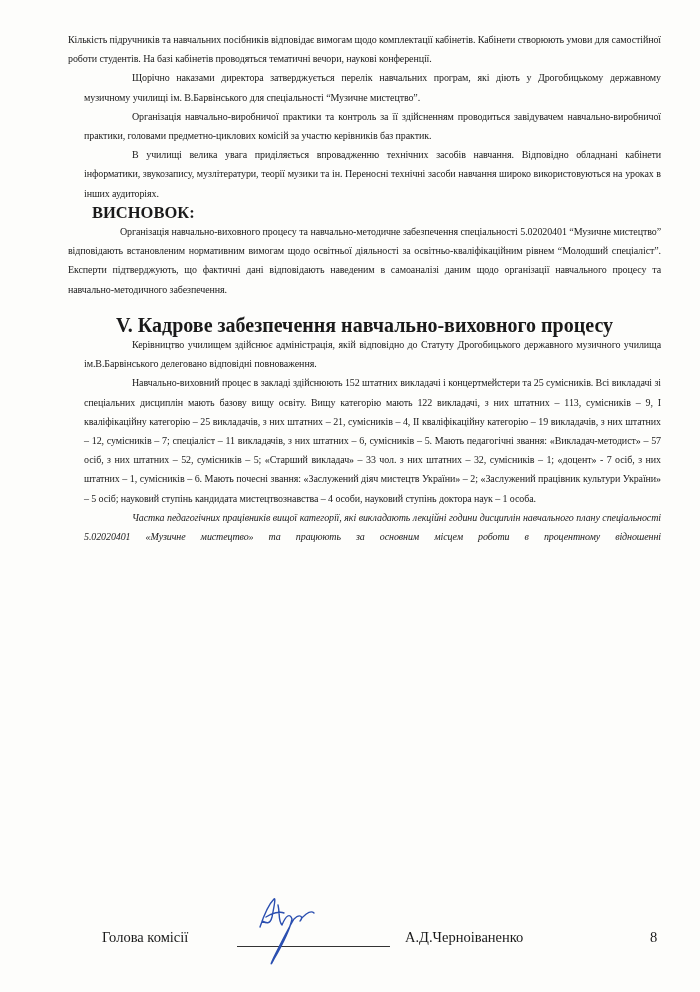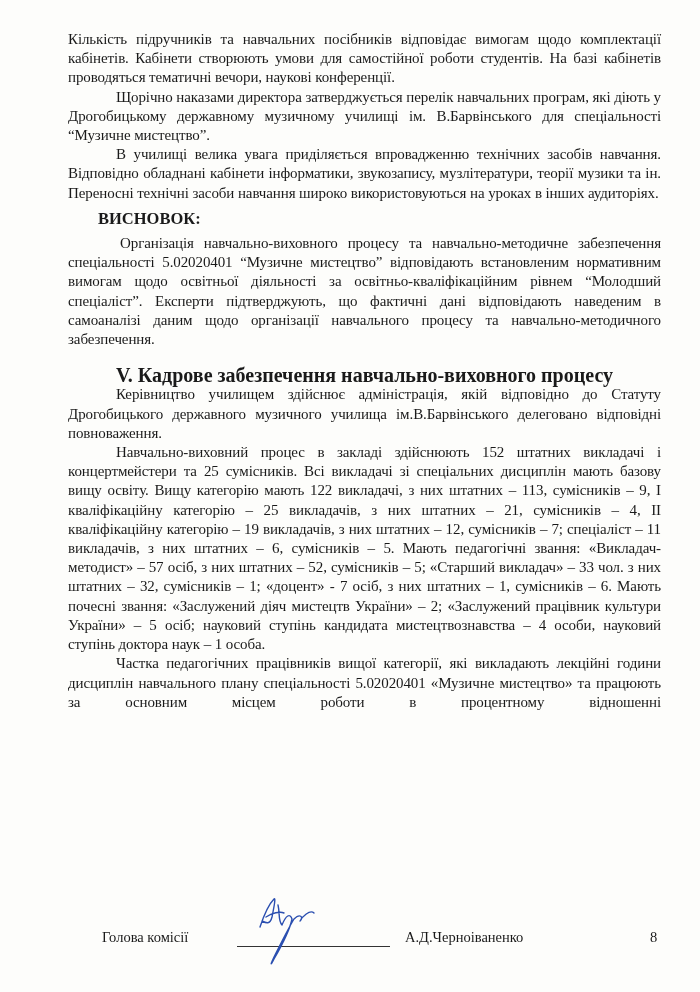--- a/index.html
+++ b/index.html
@@ -2,27 +2,27 @@
 <html><head>
 <meta charset="utf-8">
 <style>
   html, body { margin: 0; padding: 0; }
   body {
     width: 700px; height: 992px; background: #fdfdfb; position: relative; overflow: hidden;
     font-family: "Liberation Serif", "DejaVu Serif", serif; color: #1a1a1a;
   }
   .page { position: absolute; left: 68px; top: 30px; width: 593px; }
   p {
-    margin: 0; font-size: 15px; line-height: 19.2px; text-align: justify;
+    margin: 0; font-size: 10px; line-height: 19.2px; text-align: justify;
     letter-spacing: -0.1px;
   }
-  p.indent { text-indent: 48px; }
-  p.justify-last { text-align-last: justify; }
+  p.indent { text-indent: 48px; margin-left: 16px; }
+  p.justify-last { text-align-last: justify; font-style: italic; }
   .conclusion-title {
-    font-weight: bold; font-size: 16.5px; line-height: 19.2px; padding-left: 24px; margin: 6px;
+    font-weight: bold; font-size: 16.5px; line-height: 19.2px; padding-left: 24px; margin: 0;
   }
   .conclusion-body { text-indent: 52px; }
   .section-title {
     font-weight: bold; font-size: 20px; line-height: 19.2px; text-align: center;
     margin: 17px 0 0 0;
   }
   .footer {
     position: absolute; top: 925px; left: 0; width: 700px; height: 30px;
     font-size: 14.5px;
   }
@@ -31,20 +31,21 @@
   .footer .name { position: absolute; left: 405px; top: 4px; text-align: right; }
   .footer .page-no { position: absolute; left: 650px; top: 4px; }
   .signature { position: absolute; left: 252px; top: 895px; width: 70px; height: 75px; }
 </style>
 </head>
 <body>
 
 <div class="page">
   <p>Кількість підручників та навчальних посібників відповідає вимогам щодо комплектації кабінетів. Кабінети створюють умови для самостійної роботи студентів. На базі кабінетів проводяться тематичні вечори, наукові конференції.</p>
   <p class="indent">Щорічно наказами директора затверджується перелік навчальних програм, які діють у Дрогобицькому державному музичному училищі ім. В.Барвінського для спеціальності “Музичне мистецтво”.</p>
+  <p class="indent">Організація навчально-виробничої практики та контроль за її здійсненням проводиться завідувачем навчально-виробничої практики, головами предметно-циклових комісій за участю керівників баз практик.</p>
   <p class="indent">В училищі велика увага приділяється впровадженню технічних засобів навчання. Відповідно обладнані кабінети інформатики, звукозапису, музлітератури, теорії музики та ін. Переносні технічні засоби навчання широко використовуються на уроках в інших аудиторіях.</p>
 
   <h3 class="conclusion-title">ВИСНОВОК:</h3>
   <p class="conclusion-body">Організація навчально-виховного процесу та навчально-методичне забезпечення спеціальності 5.02020401 “Музичне мистецтво” відповідають встановленим нормативним вимогам щодо освітньої діяльності за освітньо-кваліфікаційним рівнем “Молодший спеціаліст”. Експерти підтверджують, що фактичні дані відповідають наведеним в самоаналізі даним щодо організації навчального процесу та навчально-методичного забезпечення.</p>
 
   <h2 class="section-title">V. Кадрове забезпечення навчально-виховного процесу</h2>
   <p class="indent">Керівництво училищем здійснює адміністрація, якій відповідно до Статуту Дрогобицького державного музичного училища ім.В.Барвінського делеговано відповідні повноваження.</p>
   <p class="indent">Навчально-виховний процес в закладі здійснюють 152 штатних викладачі і концертмейстери та 25 сумісників. Всі викладачі зі спеціальних дисциплін мають базову вищу освіту. Вищу категорію мають 122 викладачі, з них штатних – 113, сумісників – 9, I кваліфікаційну категорію – 25 викладачів, з них штатних – 21, сумісників – 4, II кваліфікаційну категорію – 19 викладачів, з них штатних – 12, сумісників – 7; спеціаліст – 11 викладачів, з них штатних – 6, сумісників – 5. Мають педагогічні звання: «Викладач-методист» – 57 осіб, з них штатних – 52, сумісників – 5; «Старший викладач» – 33 чол. з них штатних – 32, сумісників – 1; «доцент» - 7 осіб, з них штатних – 1, сумісників – 6. Мають почесні звання: «Заслужений діяч мистецтв України» – 2; «Заслужений працівник культури України» – 5 осіб; науковий ступінь кандидата мистецтвознавства – 4 особи, науковий ступінь доктора наук – 1 особа.</p>
   <p class="indent justify-last">Частка педагогічних працівників вищої категорії, які викладають лекційні години дисциплін навчального плану спеціальності 5.02020401 «Музичне мистецтво» та працюють за основним місцем роботи в процентному відношенні</p>
 </div>

